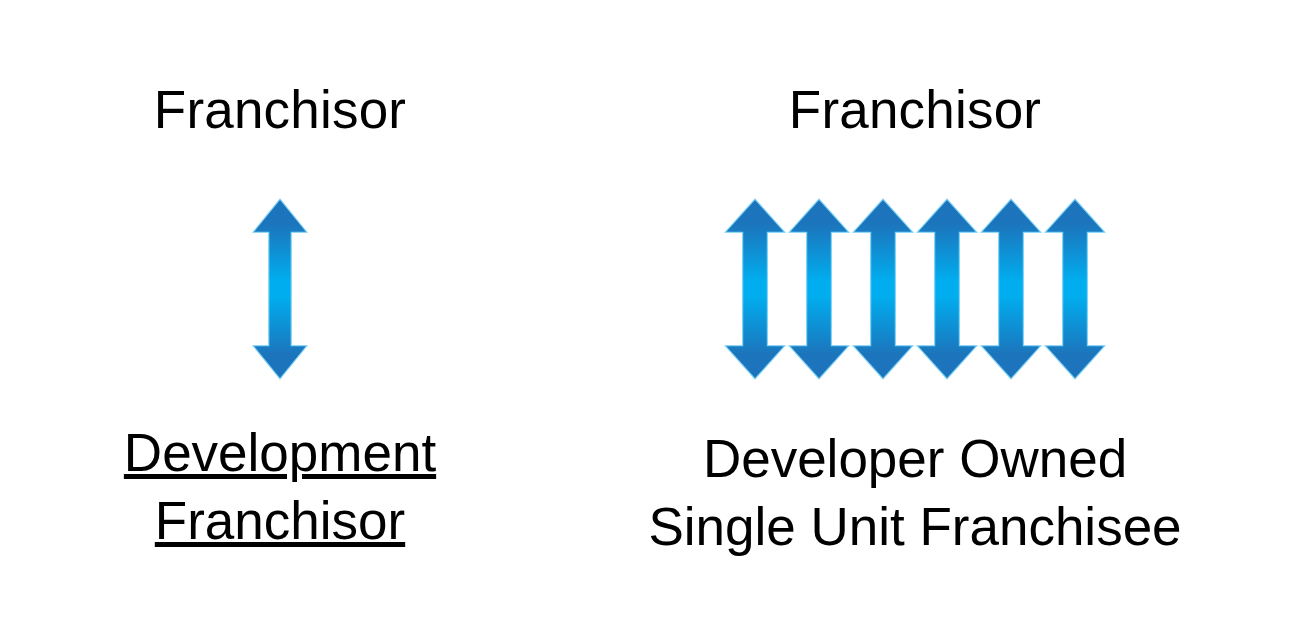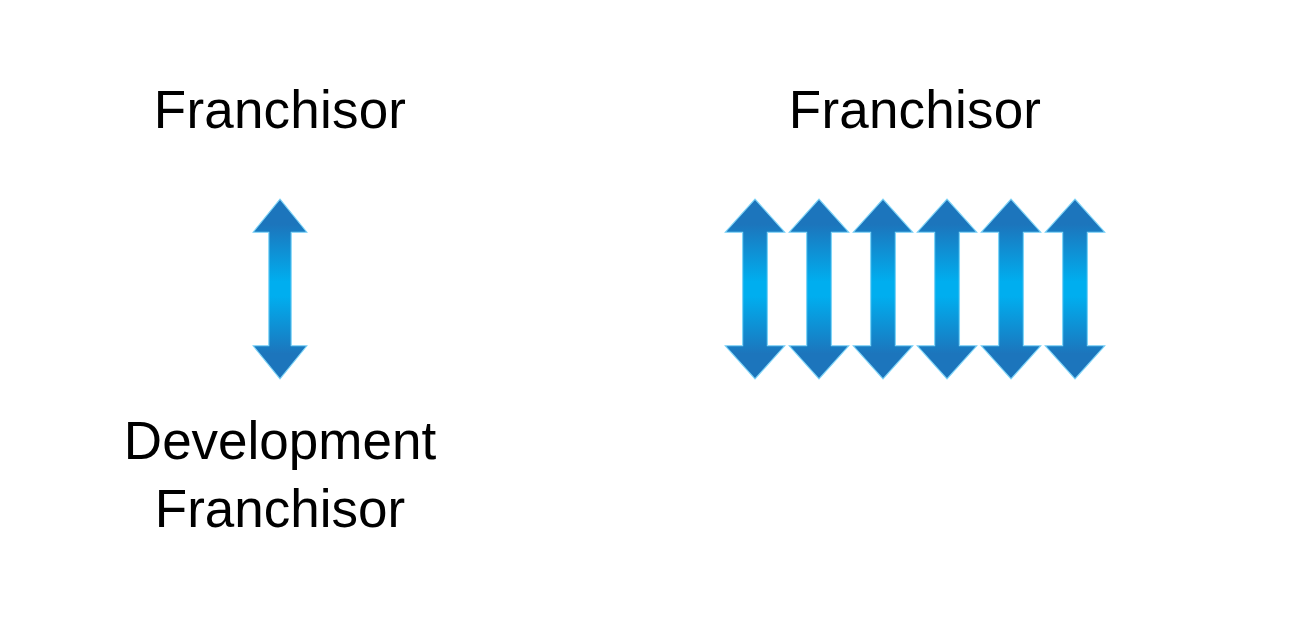--- a/index.html
+++ b/index.html
@@ -77,21 +77,21 @@
   
   .caption {
     margin: 0;
     font-weight: 400;
     font-size: 53px;
     line-height: 1.28;
     text-align: center;
     white-space: nowrap;
     color: #000000;
   }
-  #group-development .caption { margin-top: 27px; }
+  #group-development .caption { margin-top: 39px; text-decoration: underline; }
   #group-franchisee  .caption { margin-top: 45px; }
   .caption .caption-line { display: block; }
 </style>
 </head>
 <body>
 
 <div id="diagram-canvas">
 
   <div class="group" id="group-development">
 
@@ -215,15 +215,19 @@
                   <stop offset="86%" stop-color="#1C75BC"></stop>
                   <stop offset="100%" stop-color="#1C75BC"></stop>
                 </linearGradient>
               </defs>
               <path d="M50 2 L98 62 L70 62 L70 268 L98 268 L50 328 L2 268 L30 268 L30 62 L2 62 Z" fill="url(#arrowGrad6)" stroke="#7FD4F7" stroke-width="2" stroke-linejoin="miter"></path>
             </svg>
           </div>
         </div>
     </div>
 
+    <p class="caption">
+      <span class="caption-line">Developer Owned</span>
+      <span class="caption-line">Single Unit Franchisee</span>
+    </p>
   </div>
 
 </div>
 
 </body></html>

